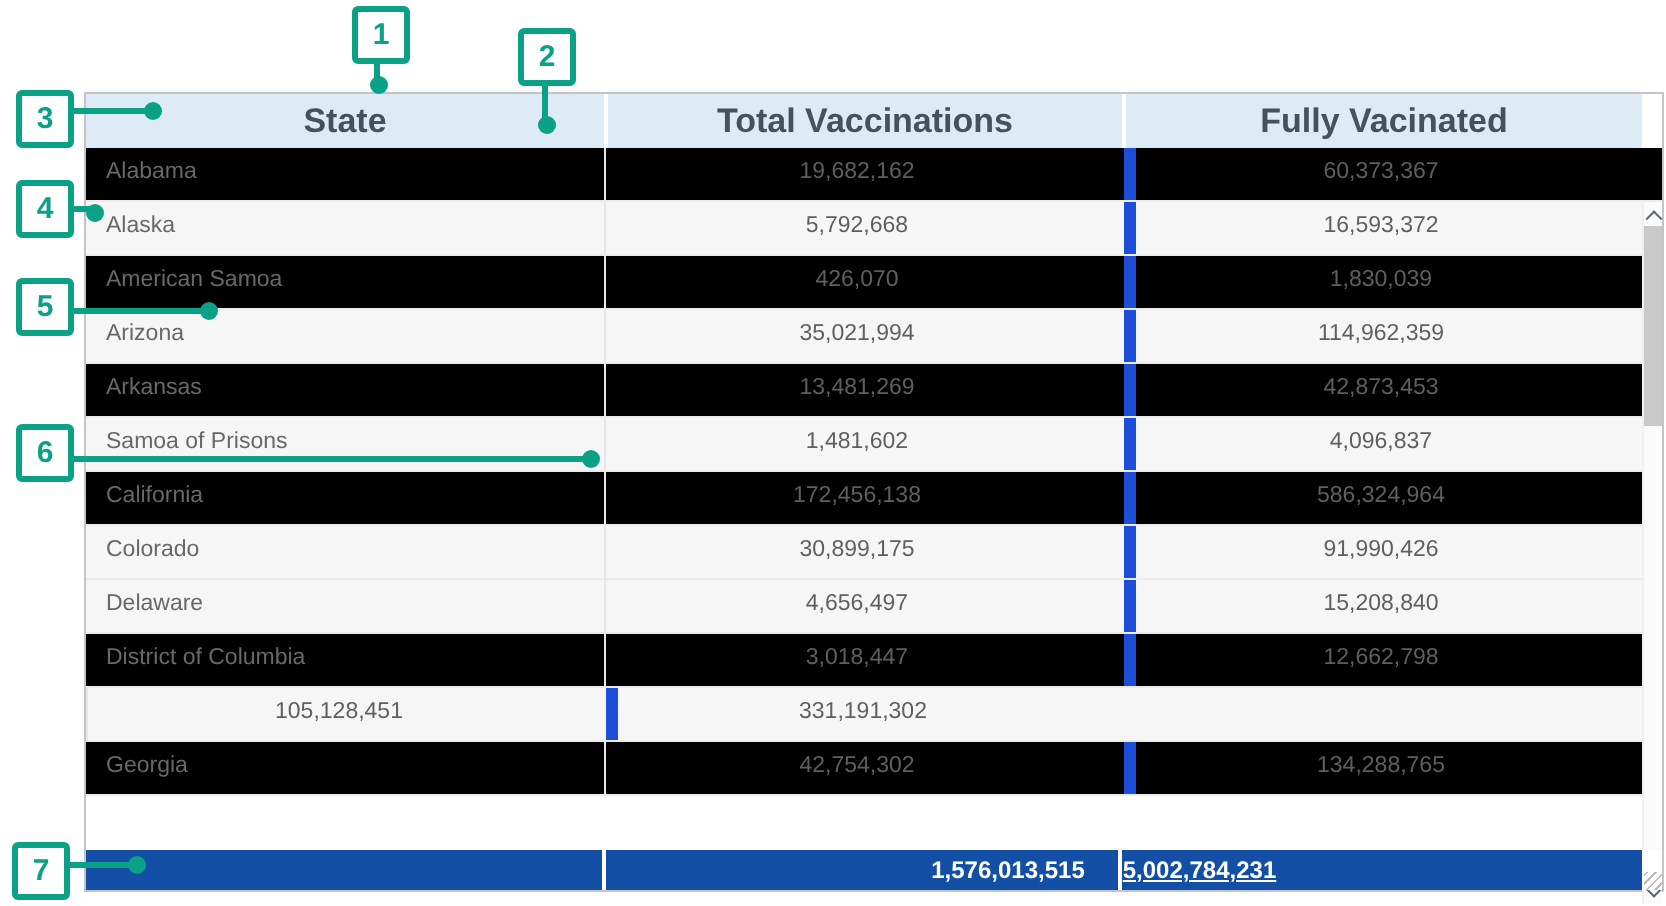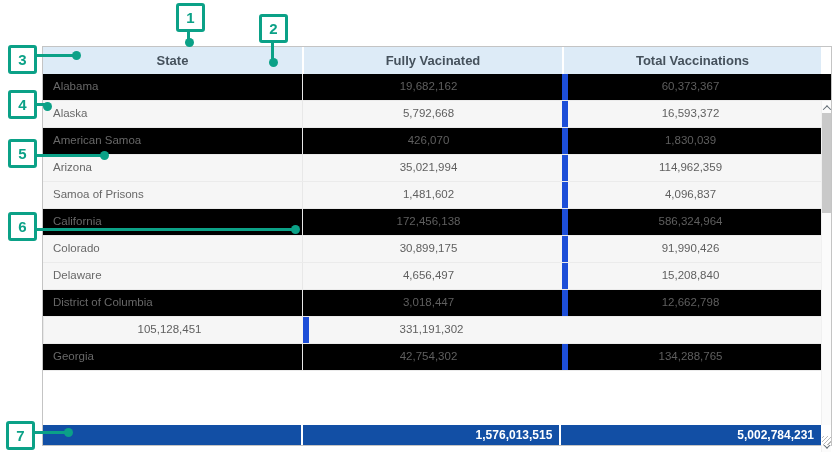--- a/index.html
+++ b/index.html
@@ -14,43 +14,43 @@
     --outer-border:#c4c4c4;
   }
   html,body{margin:0;padding:0;}
   body{font-family:"Liberation Sans", sans-serif; background:#fff;}
   .canvas{position:relative; width:833px; height:453px; background:#ffffff; overflow:hidden;}
 
   
   .widget{position:absolute; left:42px; top:46px; width:790px; height:400px;
           border:1px solid var(--outer-border); box-sizing:border-box; background:#fff;}
   .thead{display:flex; height:27px; background:#fff;}
-  .th{background:var(--header-bg); color:var(--header-text); font-size:13px; font-weight:bold;
+  .th{background:var(--header-bg); color:var(--header-text); font-size:17px; font-weight:bold;
       line-height:27px; text-align:center; box-sizing:border-box;}
   .th.c1{width:259px;}
   .th.c2{width:260px; border-left:2px solid #fff;}
   .th.c3{width:259px; border-left:2px solid #fff;}
   .corner{width:10px; background:#fff;}
 
   .tbody{height:351px; position:relative;}
   .tr{display:flex; height:27px; box-sizing:border-box; border-bottom:1px solid var(--grid-line); background:#000000;}
   .tr.alt{background:var(--alt-row);}
   .td{box-sizing:border-box; font-size:11.5px; color:var(--cell-text); line-height:25px;
       white-space:nowrap; overflow:hidden;}
   .td.c1{width:259px; padding-left:10px;}
   .td.c2{width:260px; border-left:1px solid #e8e8e8;}
   .td.c3{width:259px; border-left:6px solid #1d4ed8;}
   .td.num{text-align:center; padding-right:8px; color:#5f5f5f;}
 
   .tfoot{display:flex; height:20px;}
   .ftd{background:var(--footer-bg); box-sizing:border-box; font-size:12px; font-weight:bold;
        color:var(--footer-text); line-height:20px;}
   .ftd.c1{width:259px;}
-  .ftd.c2{width:260px; border-left:2px solid #fff; text-align:right; padding-right:7px;}
-  .ftd.c3{width:263px; border-left:2px solid #fff; text-align:right; padding-right:7px;}
+  .ftd.c2{width:260px; border-left:2px solid #fff; text-align:right; padding-right:17px;}
+  .ftd.c3{width:263px; border-left:2px solid #fff; text-align:left; padding-right:7px;text-decoration:underline;}
   .fcorner{width:10px; background:#fff; position:relative;}
   .grip{position:absolute; right:0; bottom:0; width:9px; height:9px;
         background:repeating-linear-gradient(-45deg, transparent 0 2px, #b9b9b9 2px 3px);}
 
   
   .scrollbar{position:absolute; right:0; top:27px; width:10px; height:351px; background:#fbfbfb;
              border-left:1px solid #f0f0f0; box-sizing:border-box;}
   .sb-btn{position:absolute; left:0; width:9px; height:13px; display:flex; align-items:center; justify-content:center;}
   .sb-up{top:0;}
   .sb-down{bottom:0;}
@@ -76,22 +76,22 @@
 </style>
 </head>
 <body>
 
 <div class="canvas">
 
   <div class="widget">
 
     <div class="thead">
       <div class="th c1">State</div>
+      <div class="th c3">Total Vaccinations</div>
       <div class="th c2">Fully Vacinated</div>
-      <div class="th c3">Total Vaccinations</div>
       <div class="corner"></div>
     </div>
 
     <div class="tbody">
 
       <div class="tr">
     <div class="td c1">Alabama</div>
     <div class="td c2 num">19,682,162</div>
     <div class="td c3 num">60,373,367</div>
   </div>
@@ -102,20 +102,25 @@
   </div>
         <div class="tr">
     <div class="td c1">American Samoa</div>
     <div class="td c2 num">426,070</div>
     <div class="td c3 num">1,830,039</div>
   </div>
         <div class="tr alt">
     <div class="td c1">Arizona</div>
     <div class="td c2 num">35,021,994</div>
     <div class="td c3 num">114,962,359</div>
+  </div>
+        <div class="tr">
+    <div class="td c1">Arkansas</div>
+    <div class="td c2 num">13,481,269</div>
+    <div class="td c3 num">42,873,453</div>
   </div>
         <div class="tr alt">
     <div class="td c1">Samoa of Prisons</div>
     <div class="td c2 num">1,481,602</div>
     <div class="td c3 num">4,096,837</div>
   </div>
         <div class="tr">
     <div class="td c1">California</div>
     <div class="td c2 num">172,456,138</div>
     <div class="td c3 num">586,324,964</div>

